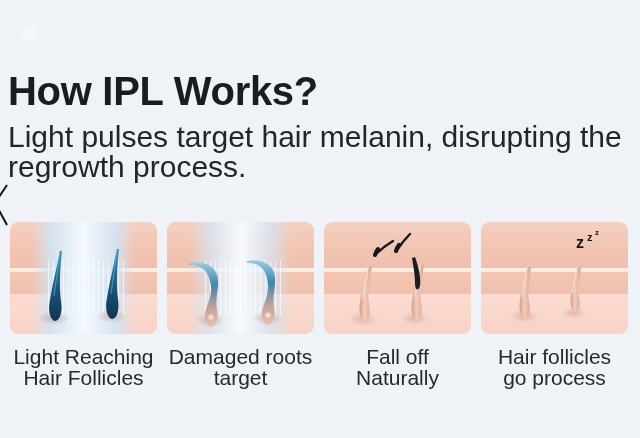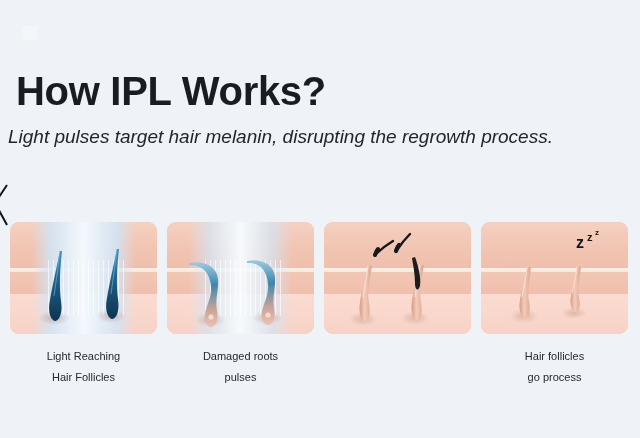--- a/index.html
+++ b/index.html
@@ -32,39 +32,38 @@
     top: 26px;
     width: 16px;
     height: 14px;
     background: #f4f6fa;
     border-radius: 3px;
   }
 
   
   .title {
     position: absolute;
-    left: 16px;
+    left: 8px;
     top: 68px;
     font-size: 40px;
     line-height: 46px;
     font-weight: 700;
     letter-spacing: -0.3px;
     color: #191c20;
     white-space: nowrap;
   }
   .subtitle {
     position: absolute;
     left: 8px;
     top: 122px;
     width: 616px;
-    font-size: 19px;
+    font-size: 30px;
     line-height: 30px;
     font-weight: 400;
     color: #22262b;
-    font-style: italic;
   }
 
   
   .steps {
     position: absolute;
     left: 10px;
     top: 222px;
     width: 612px;
     display: flex;
     gap: 10px;
@@ -134,21 +133,21 @@
         rgba(255,255,255,0.75) 5px);
     opacity: .85;
   }
 
   .art { position: absolute; left: 0; top: 0; }
 
   
   .caption {
     margin-top: 12px;
     text-align: center;
-    font-size: 11px;
+    font-size: 21px;
     line-height: 21px;
     color: #26292e;
   }
   .caption .l2 { display: block; }
 </style>
 </head>
 <body>
 
 <div class="edge-artifact">
   <svg width="22" height="44" viewBox="0 0 22 44">
@@ -220,21 +219,21 @@
         <ellipse cx="43" cy="98" rx="15" ry="7" fill="url(#sh2)"></ellipse>
         <ellipse cx="100" cy="96" rx="15" ry="7" fill="url(#sh2)"></ellipse>
         <path d="M22 43 C34 42 43 50 44 64 C45 76 39 84 38 92 C36 101 42 106 45 105 C49 104 52 97 50 88 C48 77 52 66 51 57 C50 45 38 38 22 41 Z" fill="url(#h2)"></path>
         <path d="M80 41 C92 40 100 48 101 62 C102 74 96 82 95 90 C93 99 99 104 102 103 C106 102 109 95 107 86 C105 75 109 64 108 55 C107 43 95 36 80 39 Z" fill="url(#h2)"></path>
         <circle cx="44" cy="95" r="2.6" fill="#f6e0d4" opacity=".9"></circle>
         <circle cx="101" cy="93" r="2.6" fill="#f6e0d4" opacity=".9"></circle>
       </svg>
     </div>
     <div class="caption">
       <span>Damaged roots</span>
-      <span class="l2">pulses</span>
+      <span class="l2">target</span>
     </div>
   </div>
 
   <div class="step">
     <div class="panel">
       <div class="skin-top"></div>
       <div class="skin-line"></div>
       <div class="skin-mid"></div>
       <div class="skin-bottom"></div>
       <svg class="art" width="147" height="112" viewBox="0 0 147 112">
@@ -255,20 +254,24 @@
         <path d="M96 43 C94 57 89 69 88 79 C86 91 90 98 93 98 C97 98 99 91 97 80 C95 68 98 56 100 43 Z" fill="url(#f3)"></path>
         <path d="M44 44 C43 56 40 66 39 76" stroke="#fae3d7" stroke-width="1.1" fill="none" opacity=".85"></path>
         <path d="M96 43 C95 55 92 65 91 75" stroke="#fae3d7" stroke-width="1.1" fill="none" opacity=".85"></path>
         <path d="M91 35 C95 46 97 56 96 64 C94 70 91 68 91 61 C91 52 89 43 88 36 Z" fill="#1a1c20"></path>
         <path d="M52 32 C57 27 64 22 69 19" stroke="#16181c" stroke-width="2.4" stroke-linecap="round" fill="none"></path>
         <path d="M51 33 C52 30 53 28 54 27" stroke="#16181c" stroke-width="4" stroke-linecap="round" fill="none"></path>
         <path d="M73 28 C77 22 82 16 86 12" stroke="#16181c" stroke-width="2.4" stroke-linecap="round" fill="none"></path>
         <path d="M72 29 C73 26 74 24 75 23" stroke="#16181c" stroke-width="4.2" stroke-linecap="round" fill="none"></path>
       </svg>
     </div>
+    <div class="caption">
+      <span>Fall off</span>
+      <span class="l2">Naturally</span>
+    </div>
   </div>
 
   <div class="step">
     <div class="panel">
       <div class="skin-top"></div>
       <div class="skin-line"></div>
       <div class="skin-mid"></div>
       <div class="skin-bottom"></div>
       <svg class="art" width="147" height="112" viewBox="0 0 147 112">
         <defs>

